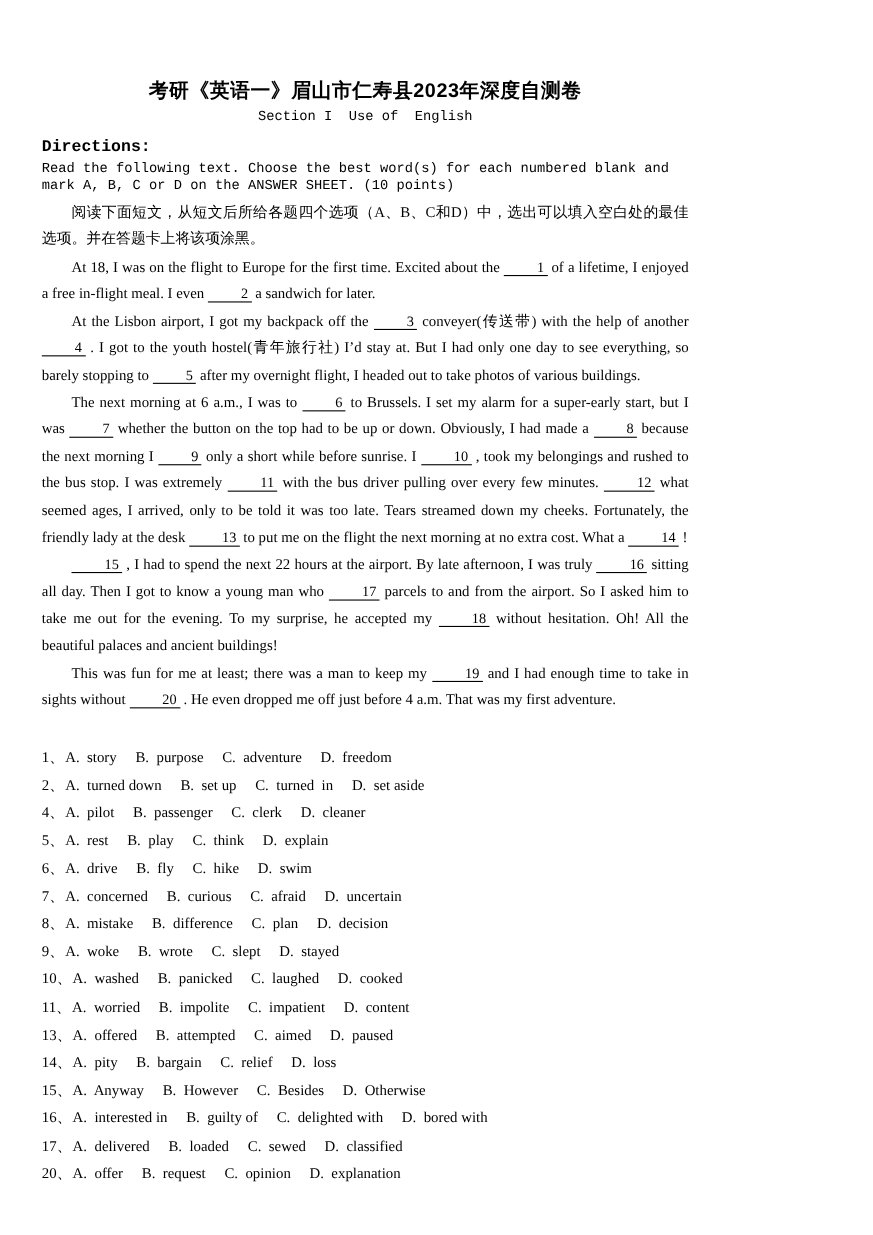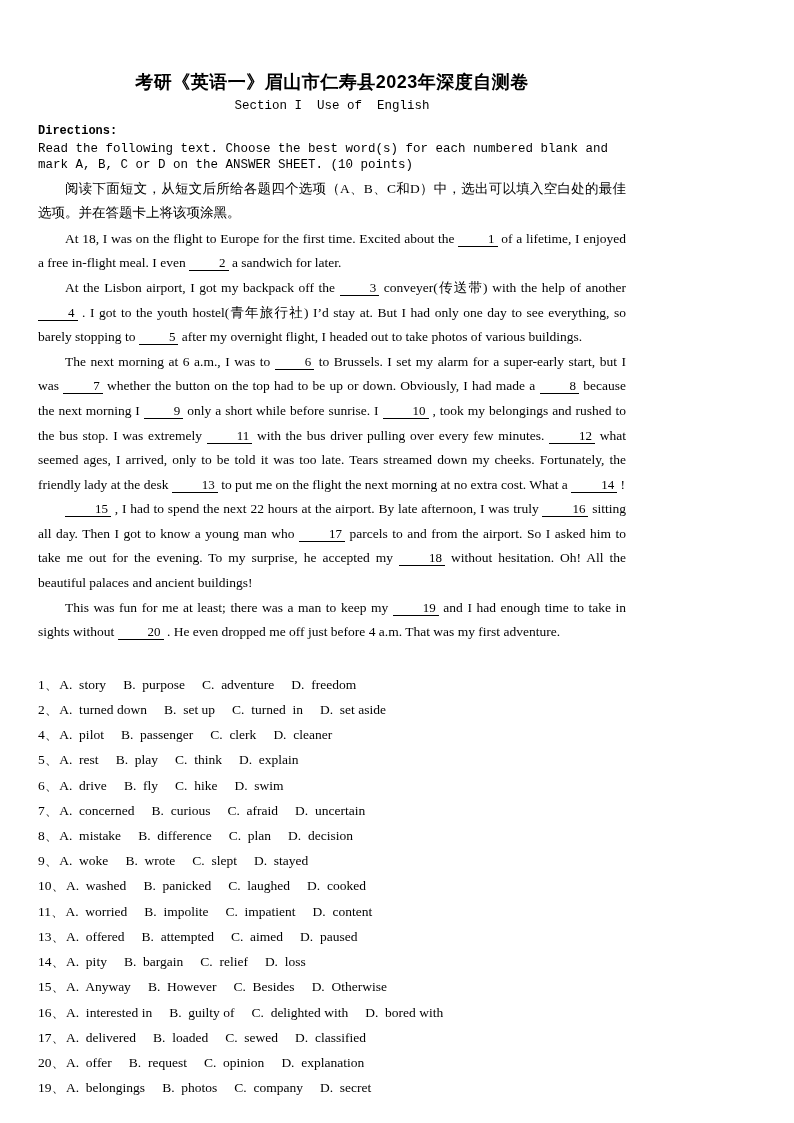--- a/index.html
+++ b/index.html
@@ -27,21 +27,21 @@
     font-family: "Liberation Mono", monospace;
     font-size: 12.5px;
     line-height: 1.35;
     text-align: center;
     white-space: pre;
   }
   .directions-label {
     margin-top: 9px;
     font-family: "Liberation Mono", monospace;
     font-weight: 700;
-    font-size: 12px;
+    font-size: 15px;
     line-height: 1.3;
   }
   .directions-en {
     margin: 1px 0 0 0;
     font-family: "Liberation Mono", monospace;
     font-size: 12.5px;
     line-height: 1.32;
     text-align: left;
   }
   .directions-zh {
@@ -112,15 +112,14 @@
       <div class="question"><span class="qnum">8、</span><span class="option">A.  mistake</span><span class="option">B.  difference</span><span class="option">C.  plan</span><span class="option">D.  decision</span></div>
       <div class="question"><span class="qnum">9、</span><span class="option">A.  woke</span><span class="option">B.  wrote</span><span class="option">C.  slept</span><span class="option">D.  stayed</span></div>
       <div class="question"><span class="qnum">10、</span><span class="option">A.  washed</span><span class="option">B.  panicked</span><span class="option">C.  laughed</span><span class="option">D.  cooked</span></div>
       <div class="question"><span class="qnum">11、</span><span class="option">A.  worried</span><span class="option">B.  impolite</span><span class="option">C.  impatient</span><span class="option">D.  content</span></div>
       <div class="question"><span class="qnum">13、</span><span class="option">A.  offered</span><span class="option">B.  attempted</span><span class="option">C.  aimed</span><span class="option">D.  paused</span></div>
       <div class="question"><span class="qnum">14、</span><span class="option">A.  pity</span><span class="option">B.  bargain</span><span class="option">C.  relief</span><span class="option">D.  loss</span></div>
       <div class="question"><span class="qnum">15、</span><span class="option">A.  Anyway</span><span class="option">B.  However</span><span class="option">C.  Besides</span><span class="option">D.  Otherwise</span></div>
       <div class="question"><span class="qnum">16、</span><span class="option">A.  interested in</span><span class="option">B.  guilty of</span><span class="option">C.  delighted with</span><span class="option">D.  bored with</span></div>
       <div class="question"><span class="qnum">17、</span><span class="option">A.  delivered</span><span class="option">B.  loaded</span><span class="option">C.  sewed</span><span class="option">D.  classified</span></div>
       <div class="question"><span class="qnum">20、</span><span class="option">A.  offer</span><span class="option">B.  request</span><span class="option">C.  opinion</span><span class="option">D.  explanation</span></div>
-      <div class="question"><span class="qnum">19、</span><span class="option">A.  belongings</span><span class="option">B.  photos</span><span class="option">C.  company</span><span class="option">D.  secret</span></div>
     </div>
 </div>
 
 </body></html>

